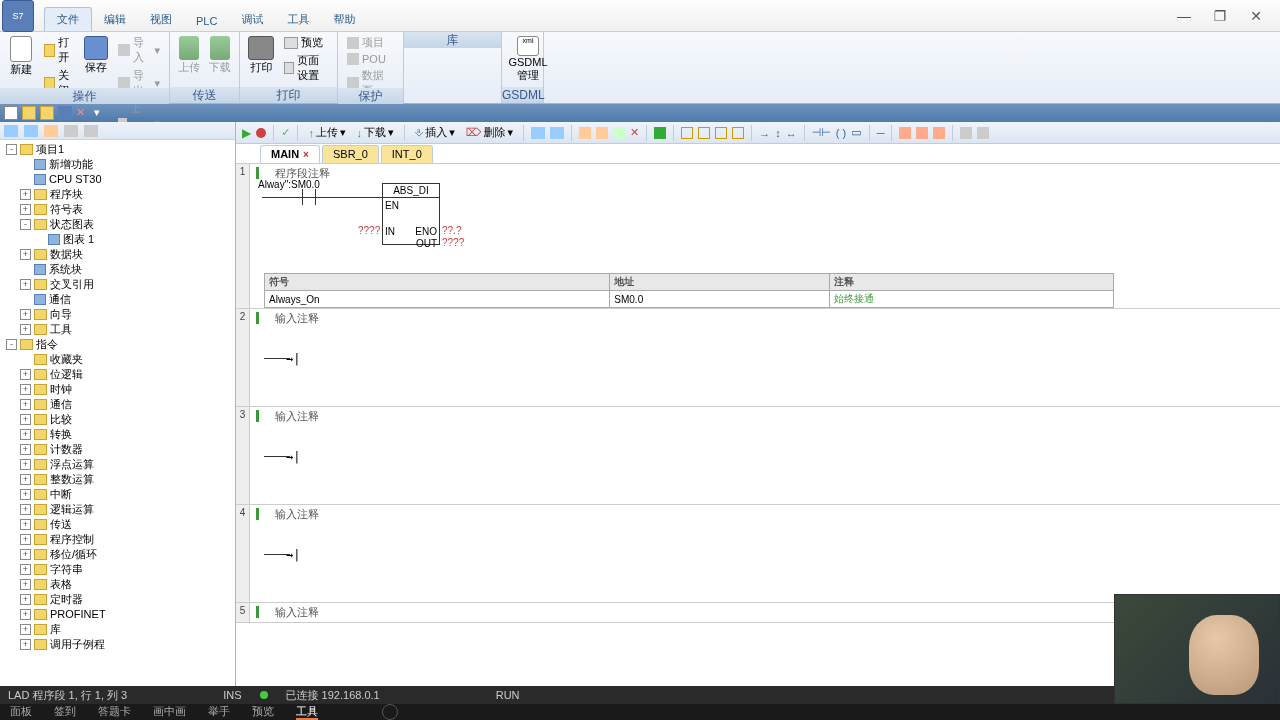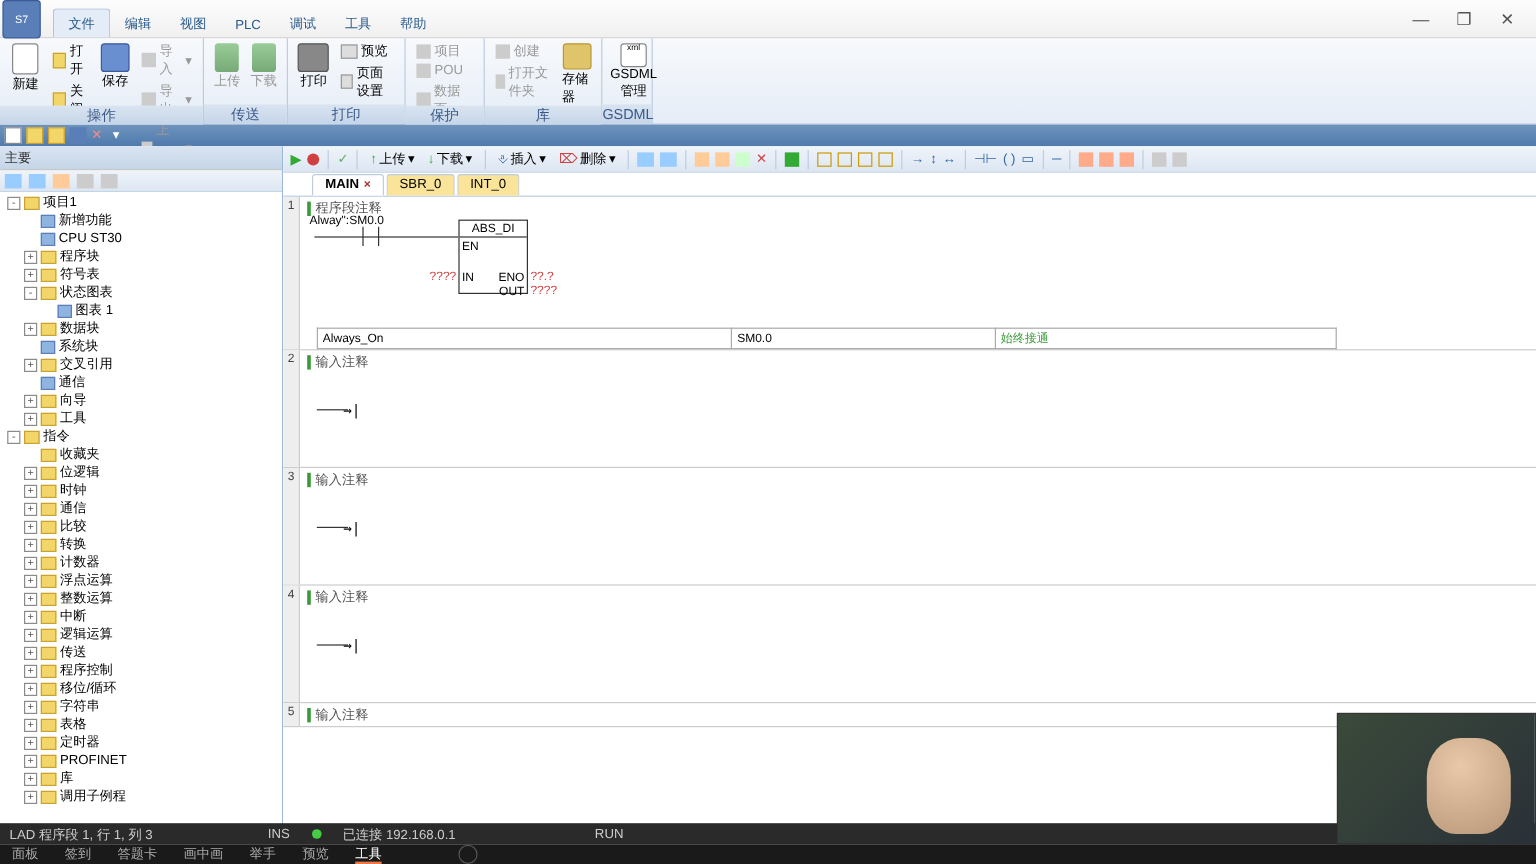--- a/index.html
+++ b/index.html
@@ -52,21 +52,21 @@
 .tab.active { background:#fff; font-weight:bold;}
 .tab.yellow { background:#f9e49a; }
 .tab .x { color:#a33; font-size:10px; }
 .networks { flex:1; overflow:auto; position:relative; }
 .prog-hdr { border-bottom:1px solid #8a8; padding:2px 6px; margin-left:14px;}
 .prog-hdr span { border-left:3px solid #3a9a3a; padding-left:4px; color:#333;}
 .network { display:flex; border-bottom:1px solid #ccc; }
 .net-num { width:14px; background:#eee; text-align:center; border-right:1px solid #ccc; font-size:10px; color:#444; padding-top:2px;}
 .net-body { flex:1; }
 .net-title { padding:2px 6px; }
-.net-title span { border-left:3px solid #3a9a3a; padding-left:4px; color:#555;margin-top:24px;}
+.net-title span { border-left:3px solid #3a9a3a; padding-left:16px; color:#555;margin-top:24px;}
 .ladder { height:90px; position:relative; padding:4px 8px;}
 .rail { position:absolute; left:12px; top:14px; width:120px; height:0; border-top:1px solid #333;}
 .contact { position:absolute; left:48px; top:6px; width:22px; height:16px; }
 .contact::before,.contact::after { content:""; position:absolute; top:0; bottom:0; width:0; border-left:1px solid #333;}
 .contact::before{left:4px;} .contact::after{right:4px;}
 .clabel { position:absolute; left:8px; top:-4px; font-size:10px;}
 .fblock { position:absolute; left:132px; top:0; width:58px; height:62px; border:1px solid #333; background:#fff;}
 .fblock .ftitle{ text-align:center; border-bottom:1px solid #333; font-size:10px; padding:1px 0;}
 .fblock .port{ position:absolute; font-size:10px;}
 .qmark { color:#d04040; font-size:10px; position:absolute;}
@@ -185,36 +185,20 @@
           </div>
       <div class="rbtn-sm">
             <span class="ic" style="width:12px;height:12px;background:#ccc"></span>
             <span>数据页</span>
           </div>
     </div>
       </div>
     <div class="ribbon-title">保护</div>
   </div>
   <div class="ribbon-group" style="width:98px">
-    <div class="ribbon-body">
-      <div class="col disabled">
-        <div class="rbtn-sm">
-            <span class="ic" style="width:12px;height:12px;background:#ccc"></span>
-            <span>创建</span>
-          </div>
-        <div class="rbtn-sm">
-            <span class="ic" style="width:12px;height:12px;background:#ccc"></span>
-            <span>打开文件夹</span>
-          </div>
-      </div>
-      <div class="rbtn-lg">
-          <span class="ic" style="width:24px;height:22px;background:#e0c46a;border:1px solid #b89838"></span>
-          <span>存储器</span>
-        </div>
-    </div>
     <div class="ribbon-title">库</div>
   </div>
   <div class="ribbon-group" style="width:42px">
     <div class="ribbon-body">
         <div class="rbtn-lg">
           <span class="ic" style="width:22px;height:20px;background:#fff;border:1px solid #888;font-size:7px;text-align:center">xml</span>
           <span>GSDML</span>
           <span>管理</span>
         </div>
       </div>
@@ -225,21 +209,20 @@
 <div class="small-tb">
   <span class="sb" style="background:#fff;border:1px solid #888"></span>
   <span class="sb fold"></span>
   <span class="sb fold"></span>
   <span class="sb" style="background:#5a7eb8"></span>
   <span class="sb" style="color:#f88">✕</span>
   <span class="sb" style="color:#fff">▾</span>
 </div>
 
 <div class="left-panel">
-  <div class="panel-title">主要</div>
   <div class="panel-tb">
     <span class="ic" style="width:14px;height:12px;background:#9cf"></span>
     <span class="ic" style="width:14px;height:12px;background:#9cf"></span>
     <span class="ic" style="width:14px;height:12px;background:#fc9"></span>
     <span class="ic" style="width:14px;height:12px;background:#ccc"></span>
     <span class="ic" style="width:14px;height:12px;background:#ccc"></span>
   </div>
   <div class="tree" id="tree">
       <div class="tree-item" style="padding-left: 4px;">
         <span class="exp">-</span>
@@ -487,20 +470,25 @@
             <div class="port" style="left:2px;top:42px">IN</div>
             <div class="port" style="right:2px;top:42px">ENO</div>
             <div class="port" style="right:2px;top:54px">OUT</div>
           </div>
           <div class="qmark" style="left:108px;top:42px">????</div>
           <div class="qmark" style="left:192px;top:42px">??.?</div>
           <div class="qmark" style="left:192px;top:54px">????</div>
         </div>
         <table class="vartable">
           <tbody>
+              <tr>
+                <th>符号</th>
+                <th>地址</th>
+                <th>注释</th>
+              </tr>
           <tr>
                 <td>Always_On</td>
                 <td>SM0.0</td>
                 <td class="c3">始终接通</td>
               </tr>
         </tbody>
           </table>
       </div>
     </div>
 

